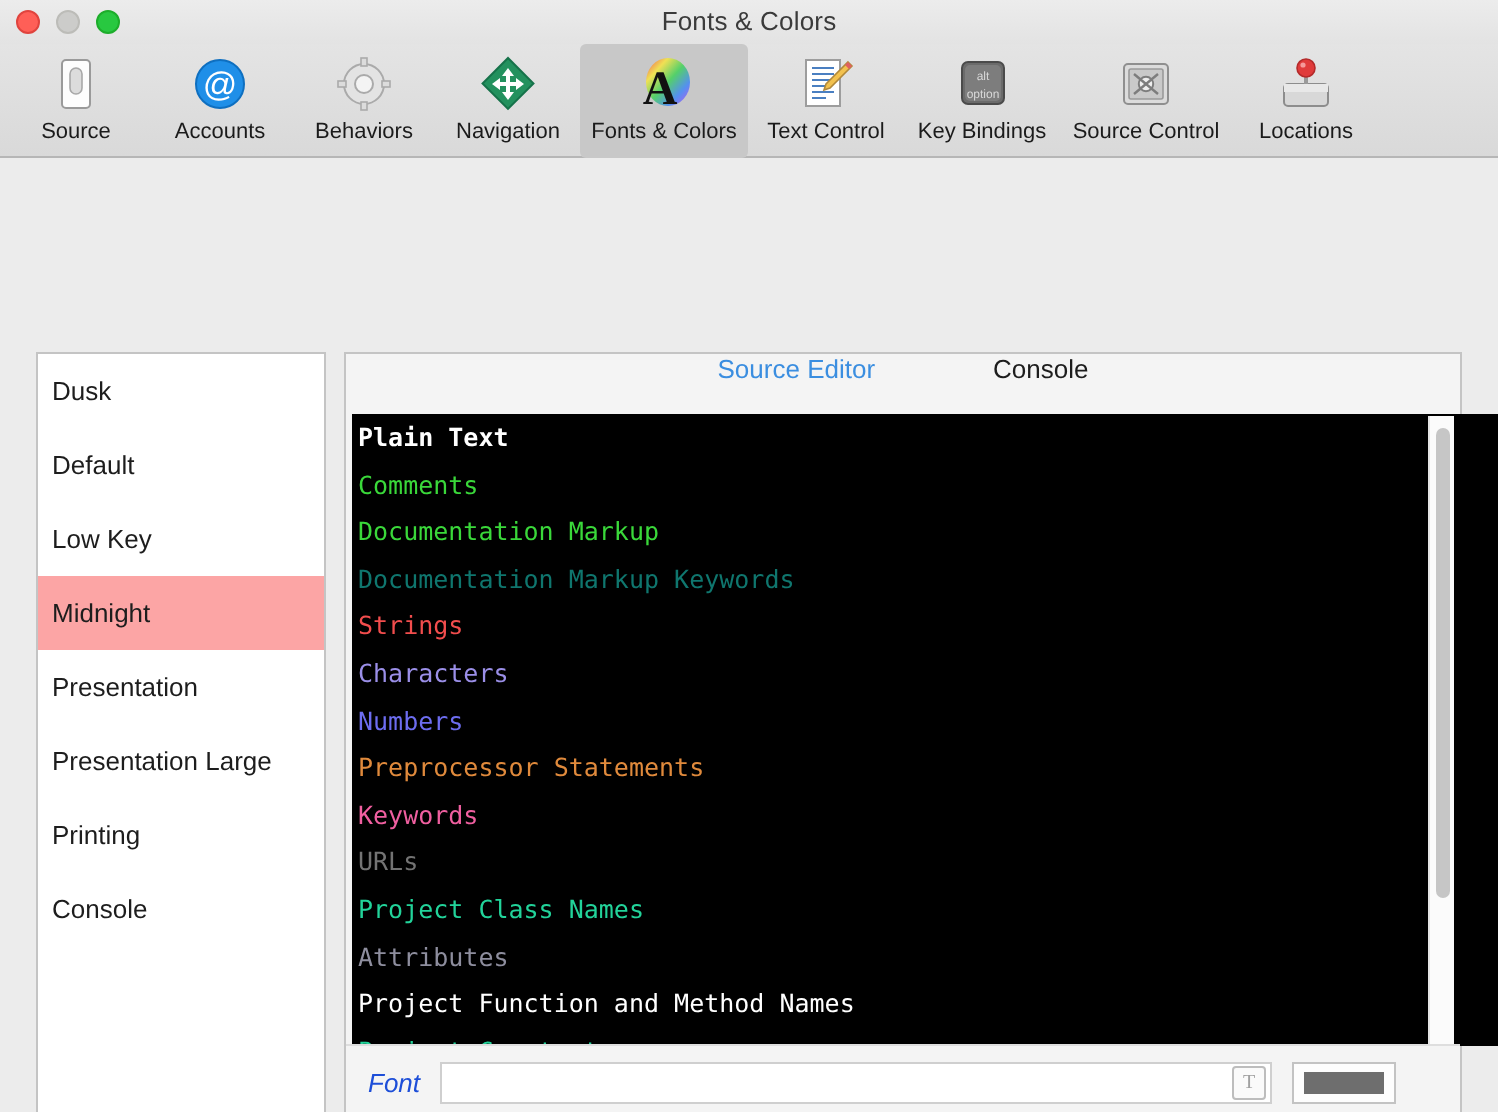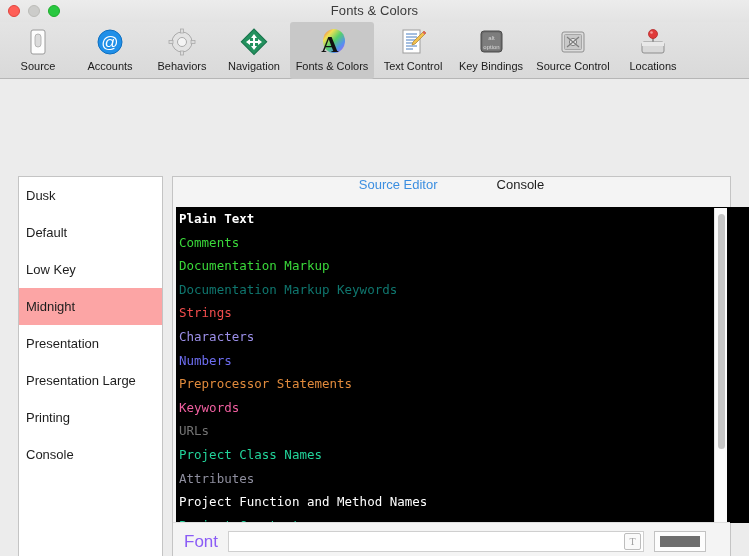--- a/index.html
+++ b/index.html
@@ -203,23 +203,24 @@
     width: 100%;
     height: 38px;
     display: flex;
     align-items: center;
     padding-left: 11px;
     box-sizing: border-box;
     background: #f4f4f4;
     border-top: 1px solid #dedede;
   }
   #font-label {
-    font-size: 17px;
-    color: #8b5cf6;
+    font-size: 13px;
+    color: #1d4ed8;
     margin-right: 10px;
+    font-style: italic;
   }
   #font-field {
     position: relative;
     flex: 1;
     height: 21px;
     max-width: 416px;
     background: #ffffff;
     border: 1px solid #cfcfcf;
     box-sizing: border-box;
     display: flex;

